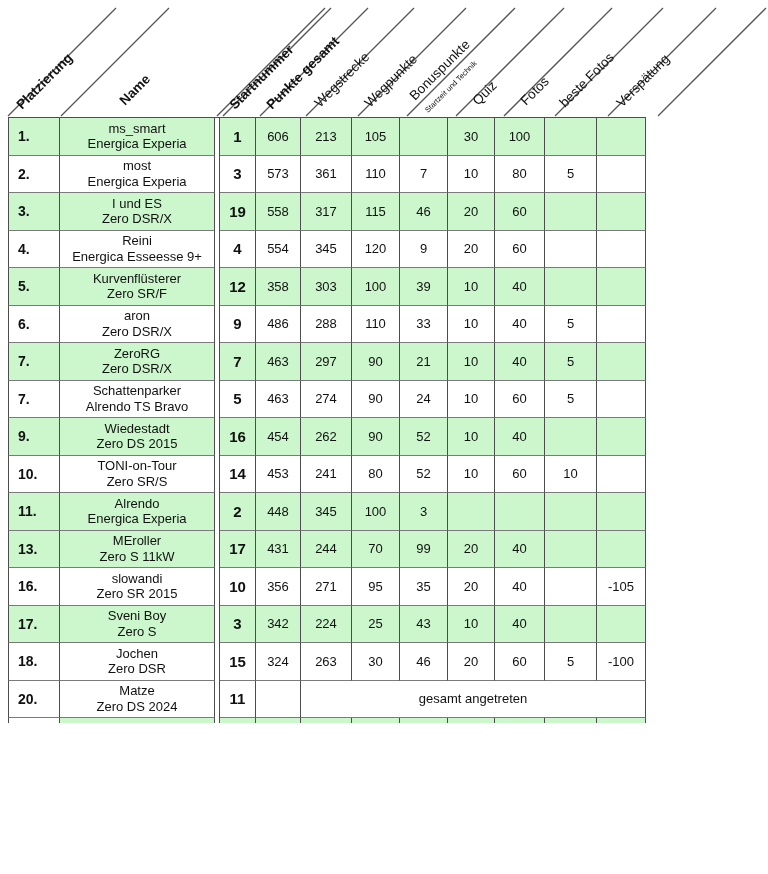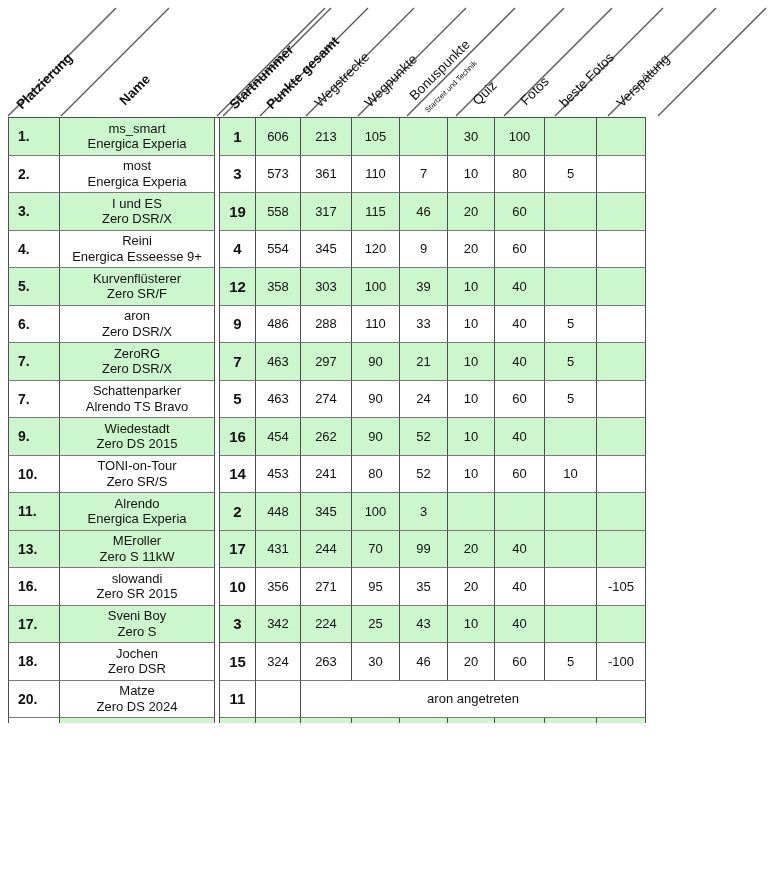--- a/index.html
+++ b/index.html
@@ -349,21 +349,21 @@
         </tr>
         <tr class="white">
           <td class="c-rank">20.</td>
           <td class="c-name">
             <div class="nm1">Matze</div>
             <div class="nm2">Zero DS 2024</div>
           </td>
           <td class="c-gap"></td>
           <td class="c-startnum">11</td>
           <td class="c-total"></td>
-          <td class="c-note" colspan="7">aron angetreten</td>
+          <td class="c-note" colspan="7">gesamt angetreten</td>
         </tr>
         <tr class="sliver green">
           <td class="c-rank" style="background: rgb(255, 255, 255);"></td>
           <td class="c-num"></td>
           <td class="c-gap"></td>
           <td class="c-num"></td>
           <td class="c-num"></td>
           <td class="c-num"></td>
           <td class="c-num"></td>
           <td class="c-num"></td>

